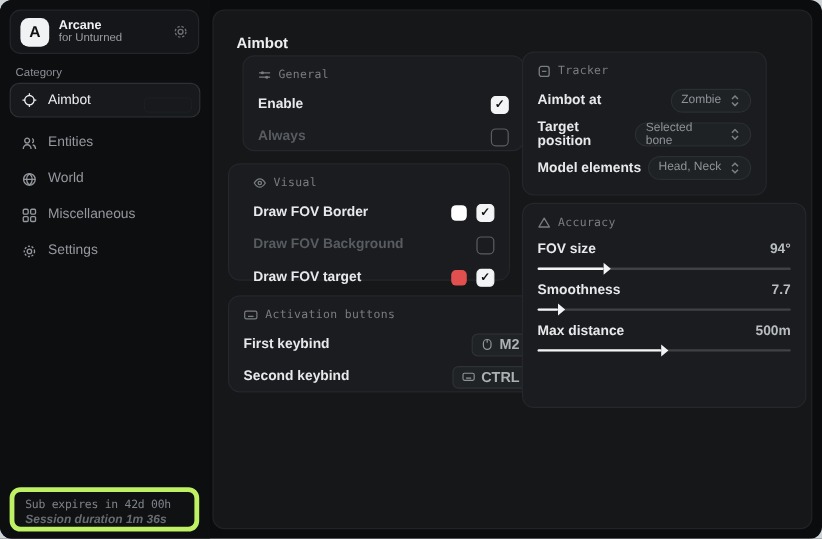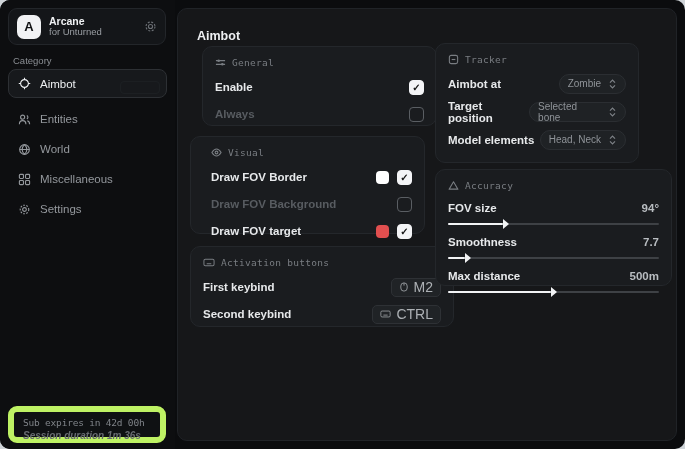--- a/index.html
+++ b/index.html
@@ -15,21 +15,21 @@
   .app-sub{font-size:9.5px;color:#9a9ea3;}
   .hdr-ico{margin-left:auto;color:#6b6f74;display:flex;}
 
   .category{position:absolute;left:13px;top:55px;font-size:9.5px;color:#8b8f94;text-align:right;}
   .nav{position:absolute;left:0;top:69px;width:175px;}
   .nav-item{display:flex;align-items:center;gap:9px;height:28px;padding:0 9px;margin:0 8px;color:#94989d;font-size:11.5px;border-radius:8px;border:1px solid transparent;position:relative;}
   .nav-item.active{background:#17191c;border-color:#2d3034;color:#eceef0;height:27px;margin-bottom:6px;}
   .nav-item .ico{display:flex;color:inherit;}
   .kb-hint{position:absolute;right:6px;bottom:3px;width:38px;height:11px;border:1px solid #212428;border-radius:4px;opacity:.55;}
 
-  .side-footer{position:absolute;left:8px;top:406px;width:158px;height:37px;background:#0f1113;border:6px solid #bef264;border-radius:9px;padding:5px 9px;box-sizing:border-box;}
+  .side-footer{position:absolute;left:8px;top:406px;width:158px;height:37px;background:#0f1113;border:4px solid #bef264;border-radius:9px;padding:5px 9px;box-sizing:border-box;}
   .sub-line{font-family:"DejaVu Sans Mono",monospace;font-size:9.5px;color:#7f8archive388;color:#7f8388;letter-spacing:-0.2px;}
   .sess-line{font-size:10px;font-weight:bold;color:#686c71;margin-top:2px;font-style:italic;}
 
   
   .main{position:absolute;left:177px;top:8px;width:500px;height:433px;background:#161719;border:1px solid #202327;border-radius:10px;box-sizing:border-box;}
   .page-title{position:absolute;left:19px;top:20px;font-size:12.5px;font-weight:bold;color:#edeff1;}
 
   .panel{position:absolute;background:#1a1c1f;border:1px solid #24272b;border-radius:10px;padding:10px 12px;box-sizing:border-box;}
   .p-head{display:flex;align-items:center;gap:6px;color:#797d82;font-family:"DejaVu Sans Mono",monospace;font-size:9.5px;letter-spacing:.3px;}
   .p-head .ico{display:flex;color:#797d82;}
@@ -37,37 +37,37 @@
   .row .lbl{font-size:11.5px;font-weight:bold;color:#e7e9eb;}
   .row.dim .lbl{color:#585c61;}
   .ctrls{display:flex;align-items:center;gap:8px;}
 
   .check{width:15px;height:15px;border-radius:4px;box-sizing:border-box;border:1.5px solid #7c8085;display:flex;align-items:center;justify-content:center;font-size:10px;color:transparent;}
   .check.on{background:#f3f4f6;border-color:#f3f4f6;color:#111;font-weight:bold;}
   .check.on::after{content:"✓";}
   .row.dim .check{border-color:#5a5e63;}
   .swatch{width:13px;height:13px;border-radius:4px;}
 
-  .keybadge{display:flex;align-items:center;gap:5px;height:17px;padding:0 7px;background:#202326;border:1px solid #2e3135;border-radius:5px;color:#adb1b5;font-size:14px;font-weight:normal;}
+  .keybadge{display:flex;align-items:center;gap:5px;height:17px;padding:0 7px;background:#202326;border:1px solid #2e3135;border-radius:5px;color:#adb1b5;font-size:12px;font-weight:bold;}
   .keybadge .ico{display:flex;color:#8f9397;}
 
   .dropdown{display:flex;align-items:center;gap:7px;height:18px;padding:0 8px;background:#1f2225;border:1px solid #2b2e32;border-radius:10px;color:#8f9398;font-size:10px;}
   .dropdown .ico{display:flex;color:#7d8186;}
 
   .slider{position:relative;height:2px;background:#3e4145;border-radius:2px;margin-top:8px;margin-bottom:4px;}
   .slider .fill{position:absolute;left:0;top:0;height:2px;background:#f2f3f5;border-radius:2px;}
   .slider .fill::after{content:"";position:absolute;right:-6px;top:-4px;border-left:6px solid #f2f3f5;border-top:5px solid transparent;border-bottom:5px solid transparent;}
   .val{font-size:11.5px;font-weight:bold;color:#b9bdc1;}
 
   
   #panel-general{left:24px;top:37px;width:235px;height:80px;}
   #panel-visual{left:12px;top:127px;width:235px;height:98px;padding-left:20px;}
   #panel-activation{left:12px;top:237px;width:264px;height:81px;}
   #panel-tracker{left:257px;top:34px;width:204px;height:120px;}
-  #panel-accuracy{left:257px;top:160px;width:237px;height:117px;}
+  #panel-accuracy{left:257px;top:160px;width:237px;height:171px;}
   #panel-tracker .row{margin-top:9px;height:19px;}
   .acc-row{margin-top:9px;}
   .acc-top{display:flex;align-items:center;justify-content:space-between;height:15px;}
 </style>
 </head>
 <body>
 
 <div class="window">
 
   <div class="sidebar">

